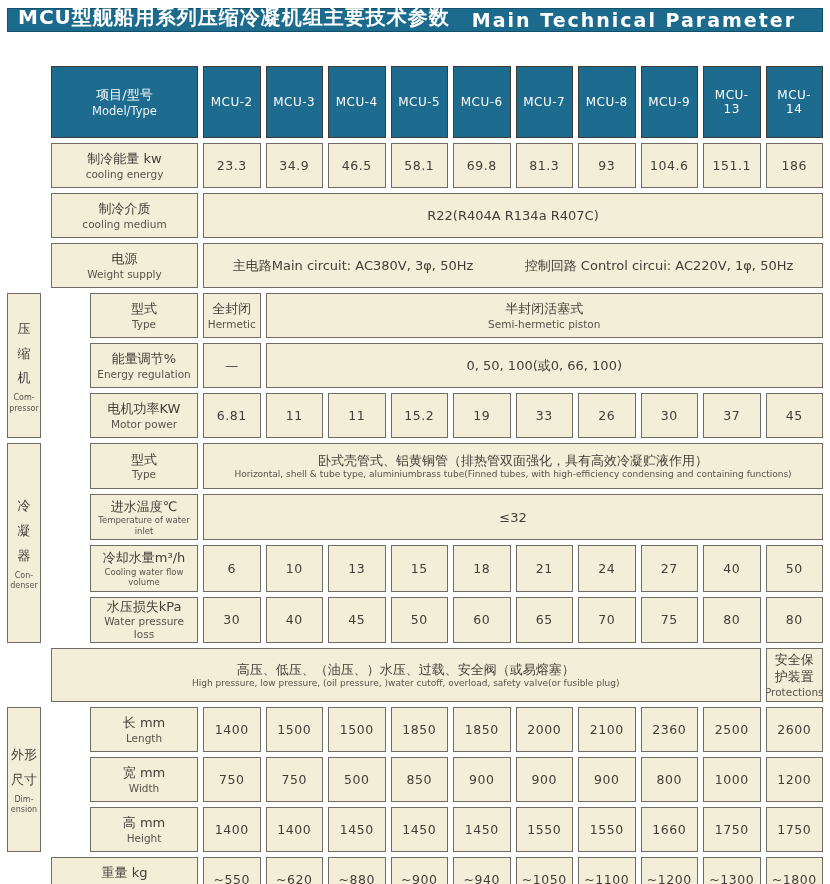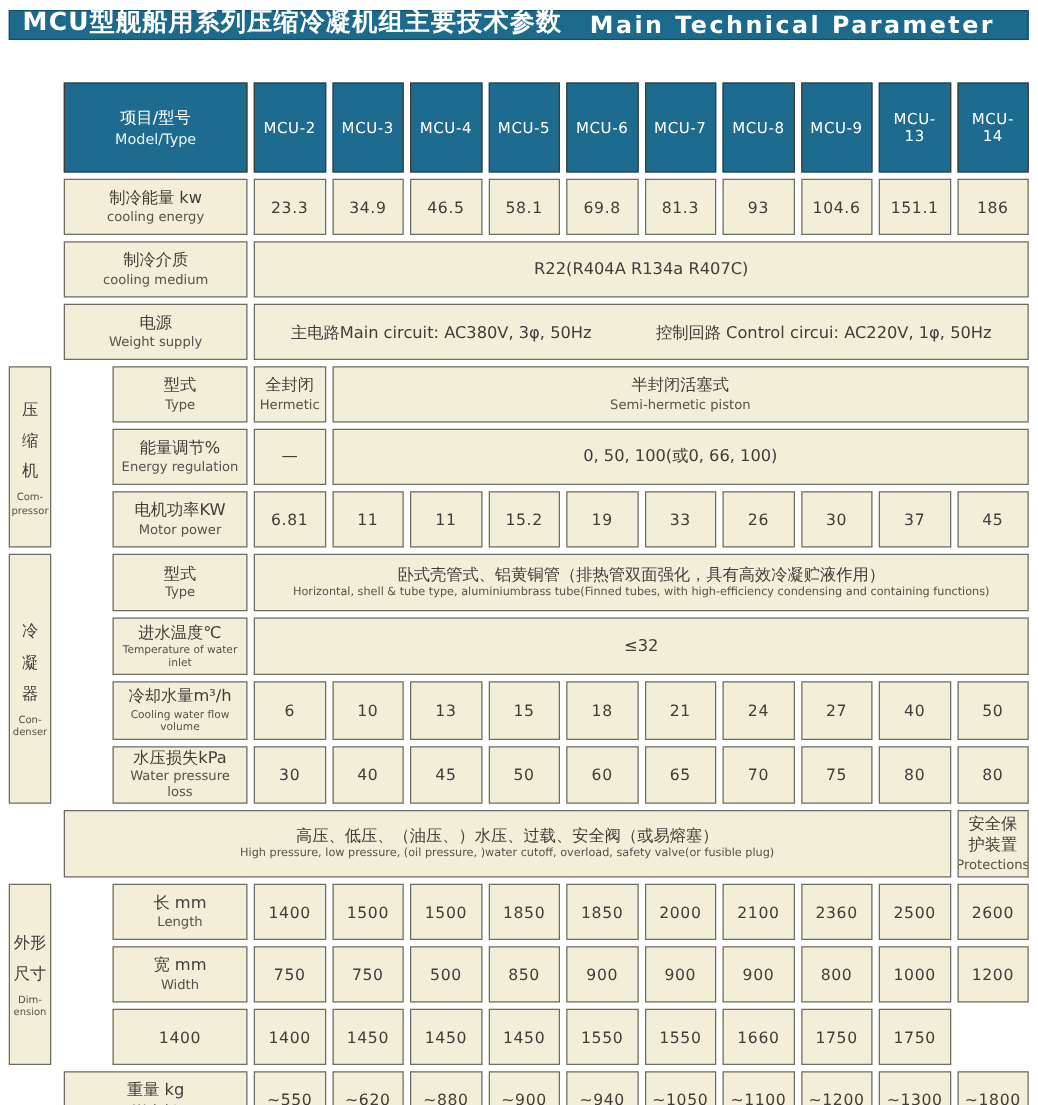--- a/index.html
+++ b/index.html
@@ -269,20 +269,24 @@
           <div class="cell value-cell">500</div>
           <div class="cell value-cell">850</div>
           <div class="cell value-cell">900</div>
           <div class="cell value-cell">900</div>
           <div class="cell value-cell">900</div>
           <div class="cell value-cell">800</div>
           <div class="cell value-cell">1000</div>
           <div class="cell value-cell">1200</div>
         </div>
         <div class="row inner">
+          <div class="cell">
+            <span class="zh">高 mm</span>
+            <span class="en">Height</span>
+          </div>
           <div class="cell value-cell">1400</div>
           <div class="cell value-cell">1400</div>
           <div class="cell value-cell">1450</div>
           <div class="cell value-cell">1450</div>
           <div class="cell value-cell">1450</div>
           <div class="cell value-cell">1550</div>
           <div class="cell value-cell">1550</div>
           <div class="cell value-cell">1660</div>
           <div class="cell value-cell">1750</div>
           <div class="cell value-cell">1750</div>

